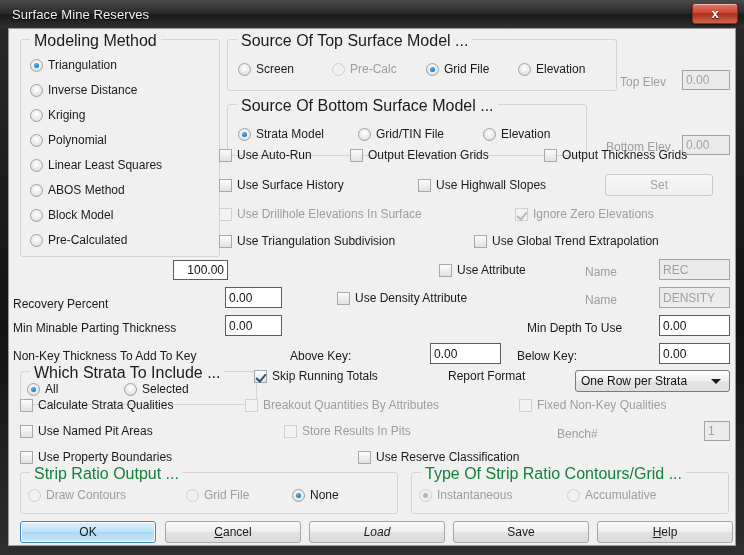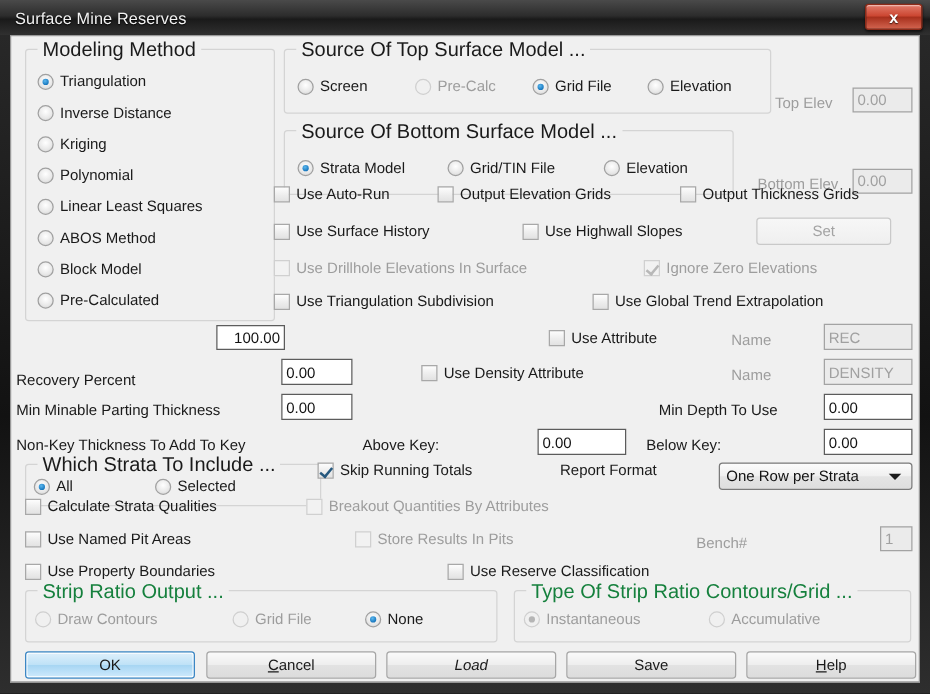--- a/index.html
+++ b/index.html
@@ -388,20 +388,24 @@
     </div>
 
     <div class="cbx" style="left:11px; top:369px;">
       <span class="box"></span>
       <span>Calculate Strata Qualities</span>
     </div>
     <div class="cbx dis" style="left:236px; top:369px;">
       <span class="box"></span>
       <span>Breakout Quantities By Attributes</span>
     </div>
+    <div class="cbx dis" style="left:510px; top:369px;">
+      <span class="box"></span>
+      <span>Fixed Non-Key Qualities</span>
+    </div>
 
     <div class="cbx" style="left:11px; top:395px;">
       <span class="box"></span>
       <span>Use Named Pit Areas</span>
     </div>
     <div class="cbx dis" style="left:275px; top:395px;">
       <span class="box"></span>
       <span>Store Results In Pits</span>
     </div>
     <span class="lbl dis" style="left:548px; top:398px;">Bench#</span>

